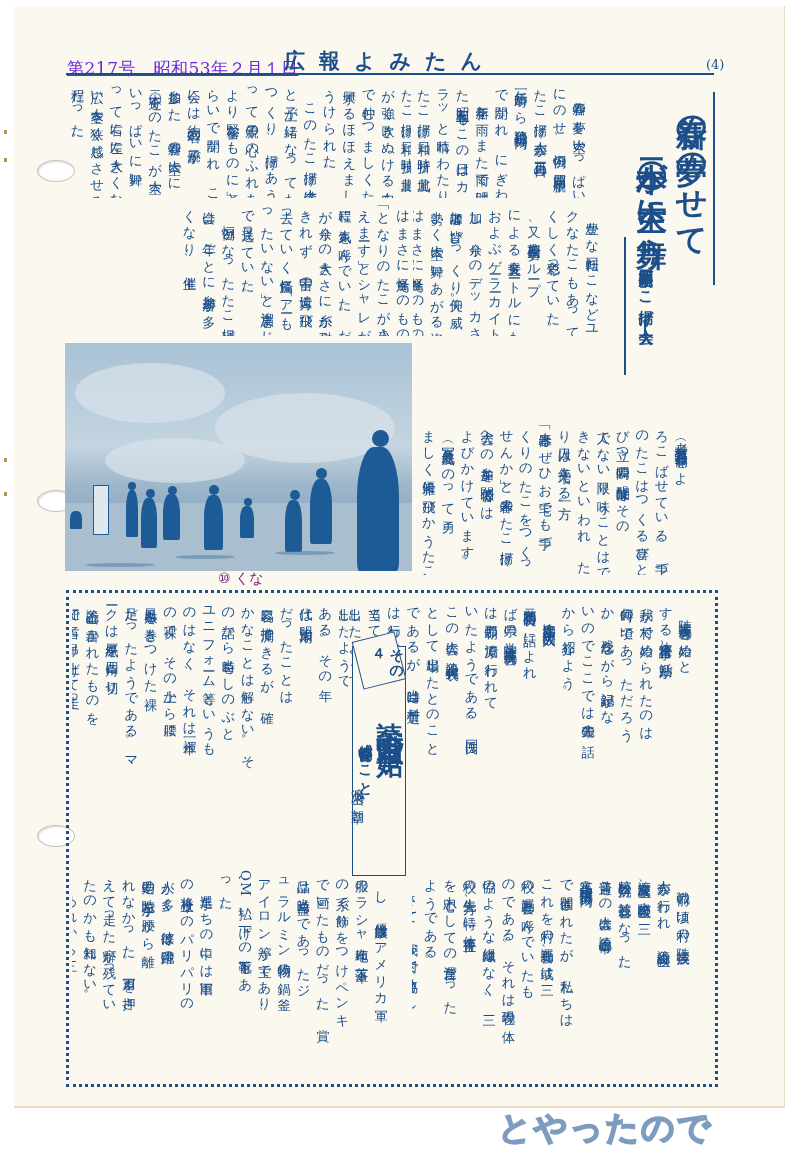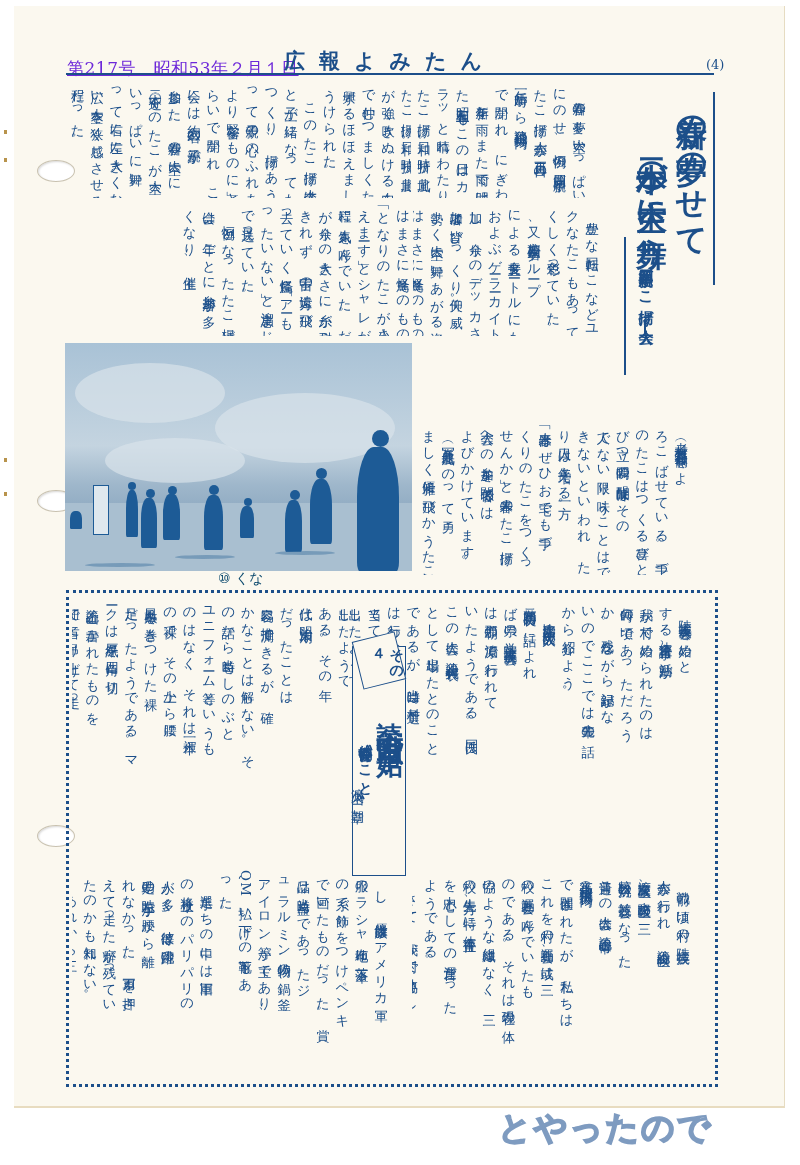--- a/index.html
+++ b/index.html
@@ -17,21 +17,21 @@
   .headline-rule{position:absolute;left:713px;top:92px;width:2px;height:193px;background:#1c4f8a;}
   .headline-rule2{position:absolute;left:624px;top:237px;width:2px;height:138px;background:#1c4f8a;}
   .headline2{position:absolute;left:631px;top:136px;writing-mode:vertical-rl;font-size:31px;font-weight:bold;color:#1c4f8a;letter-spacing:1px;font-family:"DejaVu Sans",sans-serif;}
   .subhead{position:absolute;left:636px;top:241px;writing-mode:vertical-rl;font-size:15px;font-weight:bold;color:#1c4f8a;letter-spacing:1px;font-family:"DejaVu Sans",sans-serif;}
   .photo{position:absolute;left:65px;top:343px;width:347px;height:228px;background:linear-gradient(180deg,#a9c2d6 0%,#c4d4e0 45%,#9fb7cb 62%,#8ea9c1 75%,#c9d5de 100%);overflow:hidden;}
   .cloud{position:absolute;border-radius:50%;background:#d9e3ea;opacity:.7;}
   .fig{position:absolute;background:#1d5b96;border-radius:40% 40% 8% 8%;}
   .head{position:absolute;background:#1d5b96;border-radius:50%;}
   .shadow{position:absolute;background:#4f7da6;opacity:.55;height:4px;border-radius:50%;transform:skewX(-40deg);}
   .frame{position:absolute;left:66px;top:590px;width:652px;height:497px;border:3px dotted #1c4f8a;box-sizing:border-box;}
-  .handmark{position:absolute;left:218px;top:570px;font-size:14px;color:#0c4a6e;font-family:"DejaVu Sans",sans-serif;}
+  .handmark{position:absolute;left:218px;top:570px;font-size:14px;color:#701a75;font-family:"DejaVu Sans",sans-serif;}
   .series-box{position:absolute;left:352px;top:646px;width:52px;height:228px;border:1.5px solid #1c4f8a;background:#fbf8ef;}
   .series-tag{position:absolute;left:357px;top:636px;width:42px;height:47px;border:1.5px solid #1c4f8a;background:#fbf8ef;transform:rotate(-14deg);}
   .series-tag span{display:block;font-size:14px;font-weight:bold;color:#1c4f8a;writing-mode:vertical-rl;margin:4px 0 0 12px;letter-spacing:1px;font-family:"DejaVu Sans",sans-serif;transform:rotate(14deg);}
   .series-title{position:absolute;left:372px;top:700px;writing-mode:vertical-rl;font-size:27px;font-weight:bold;color:#1c4f8a;letter-spacing:6px;font-family:"DejaVu Sans",sans-serif;}
   .series-sub{position:absolute;left:357px;top:733px;writing-mode:vertical-rl;font-size:14px;font-weight:bold;color:#1c4f8a;letter-spacing:1px;font-family:"DejaVu Sans",sans-serif;}
   .series-author{position:absolute;left:348px;top:778px;writing-mode:vertical-rl;font-size:13px;color:#1c4f8a;letter-spacing:2px;}
   .watermark{position:absolute;left:498px;top:1106px;font-size:33px;font-weight:bold;color:#e9eef5;-webkit-text-stroke:1.6px #7e9bc0;letter-spacing:2px;font-family:"DejaVu Sans",sans-serif;}
 </style>
 </head>
 <body>

